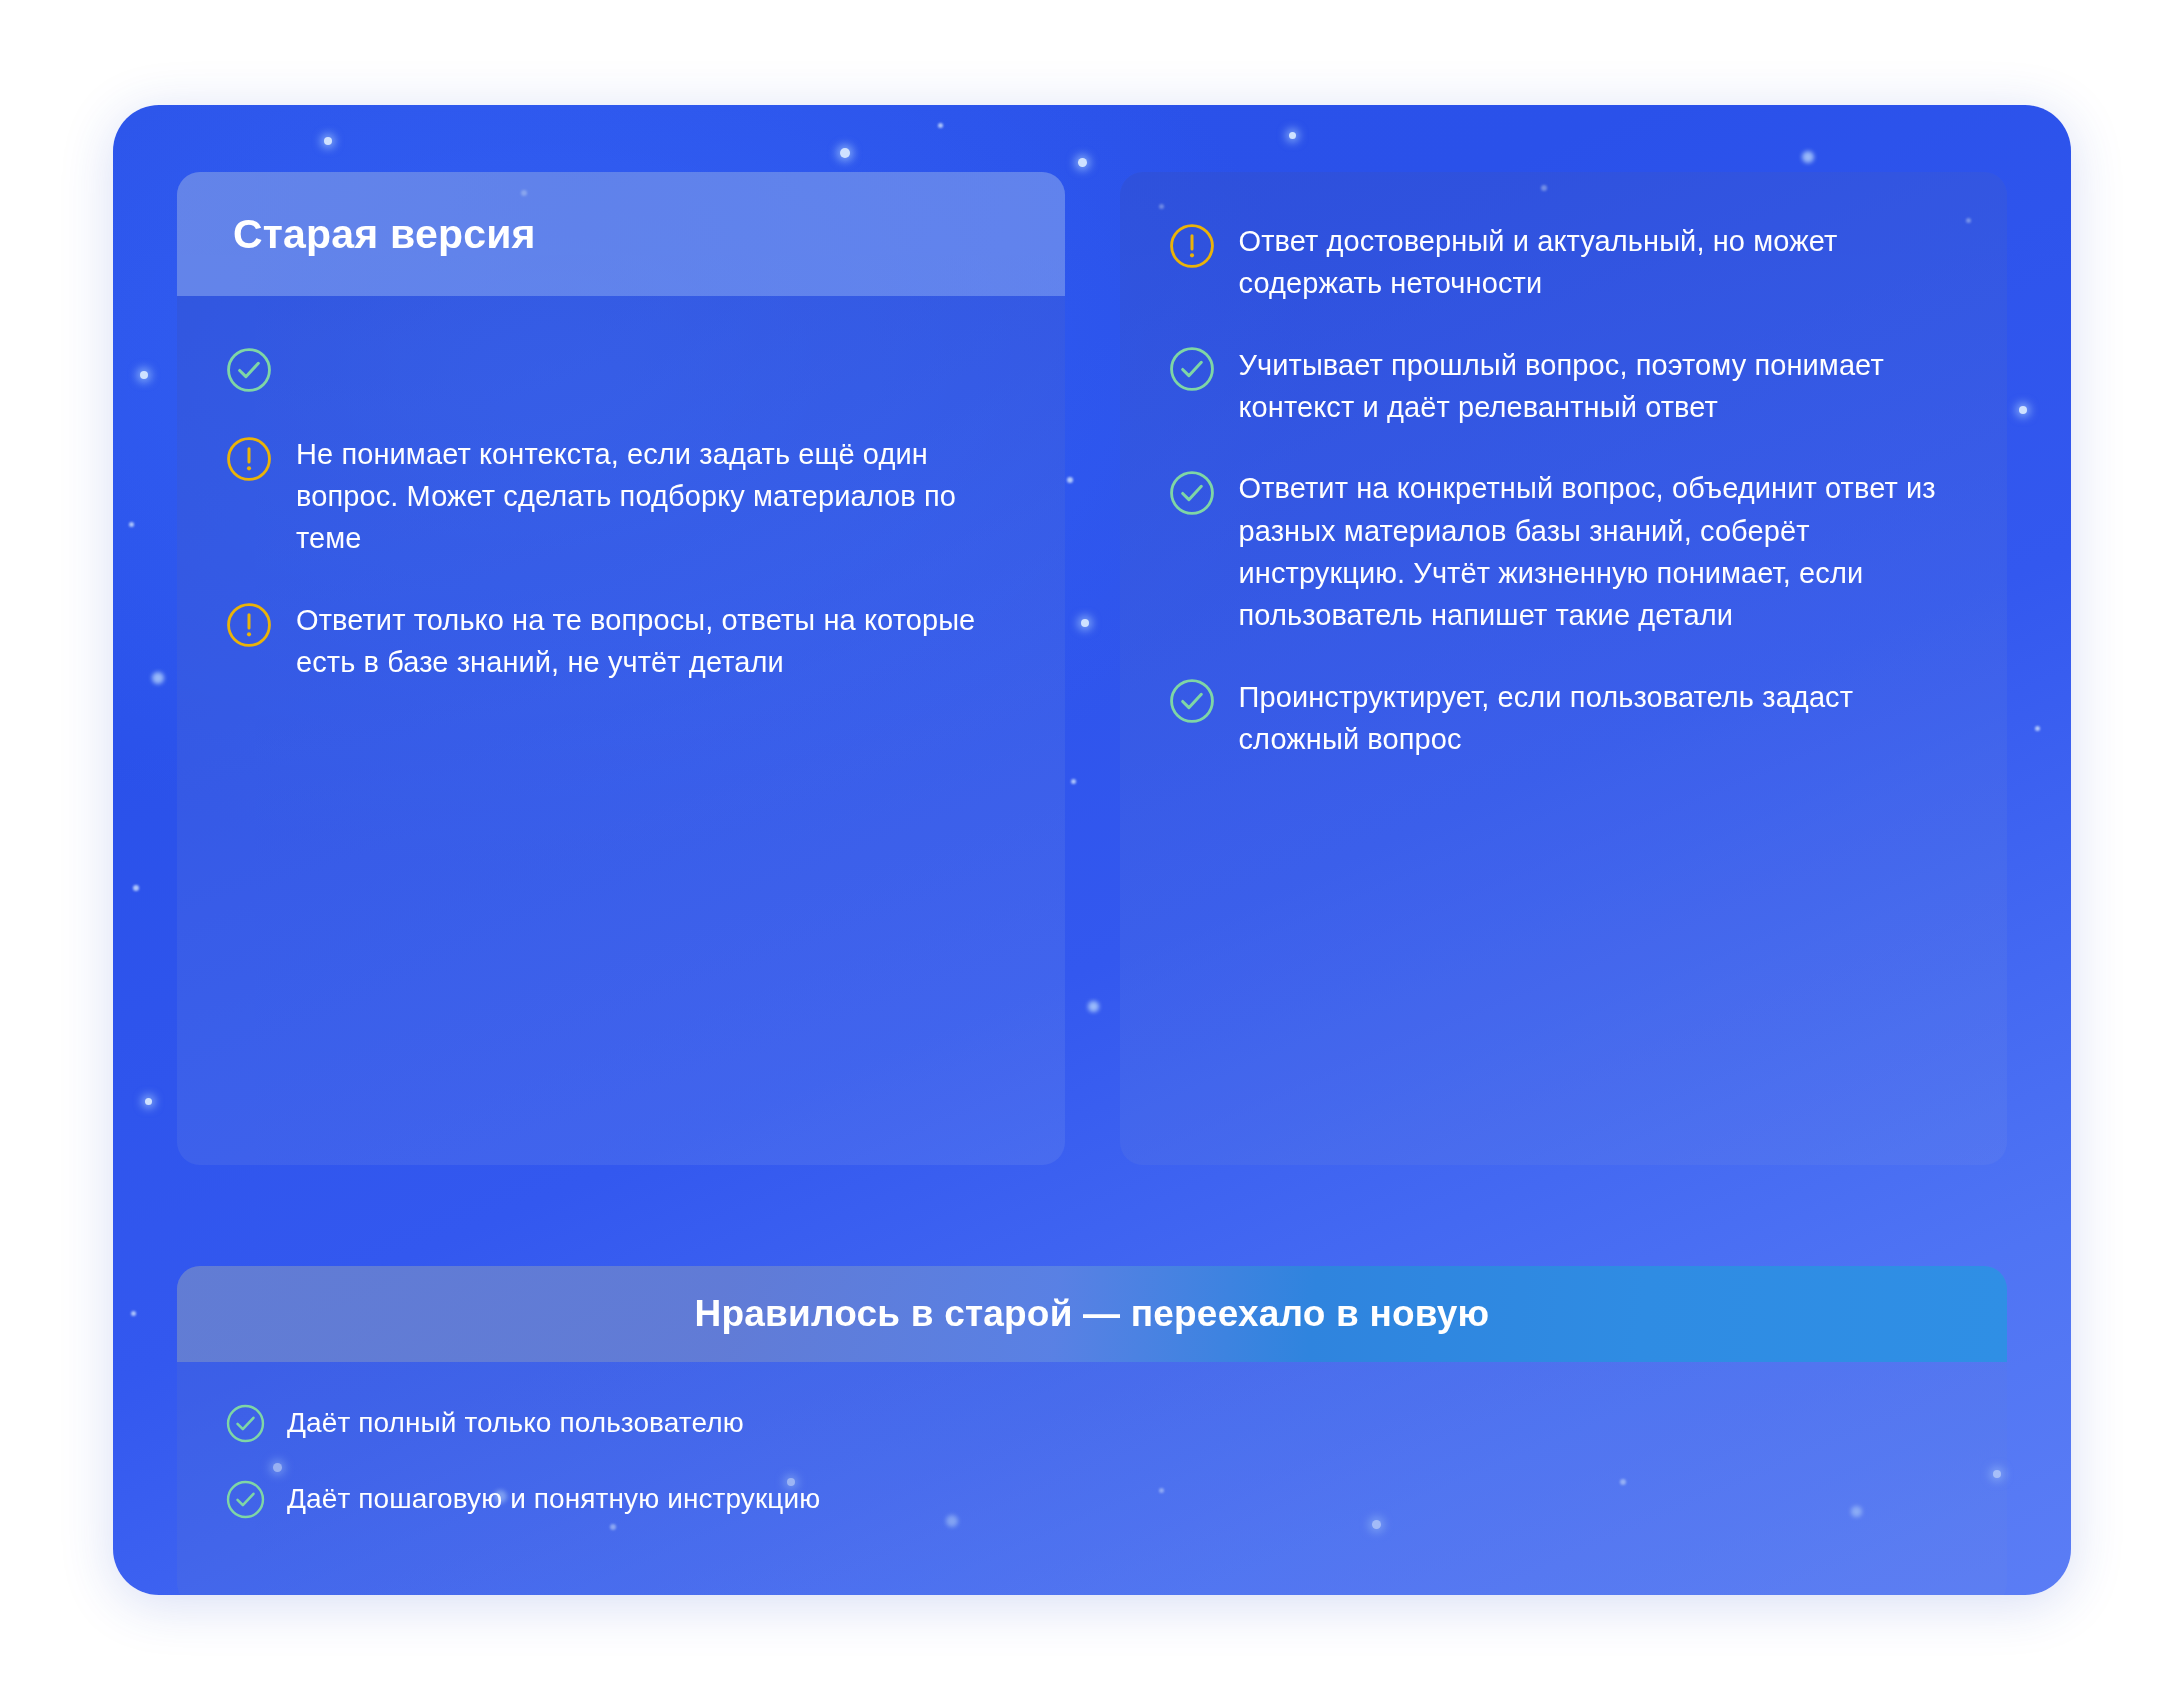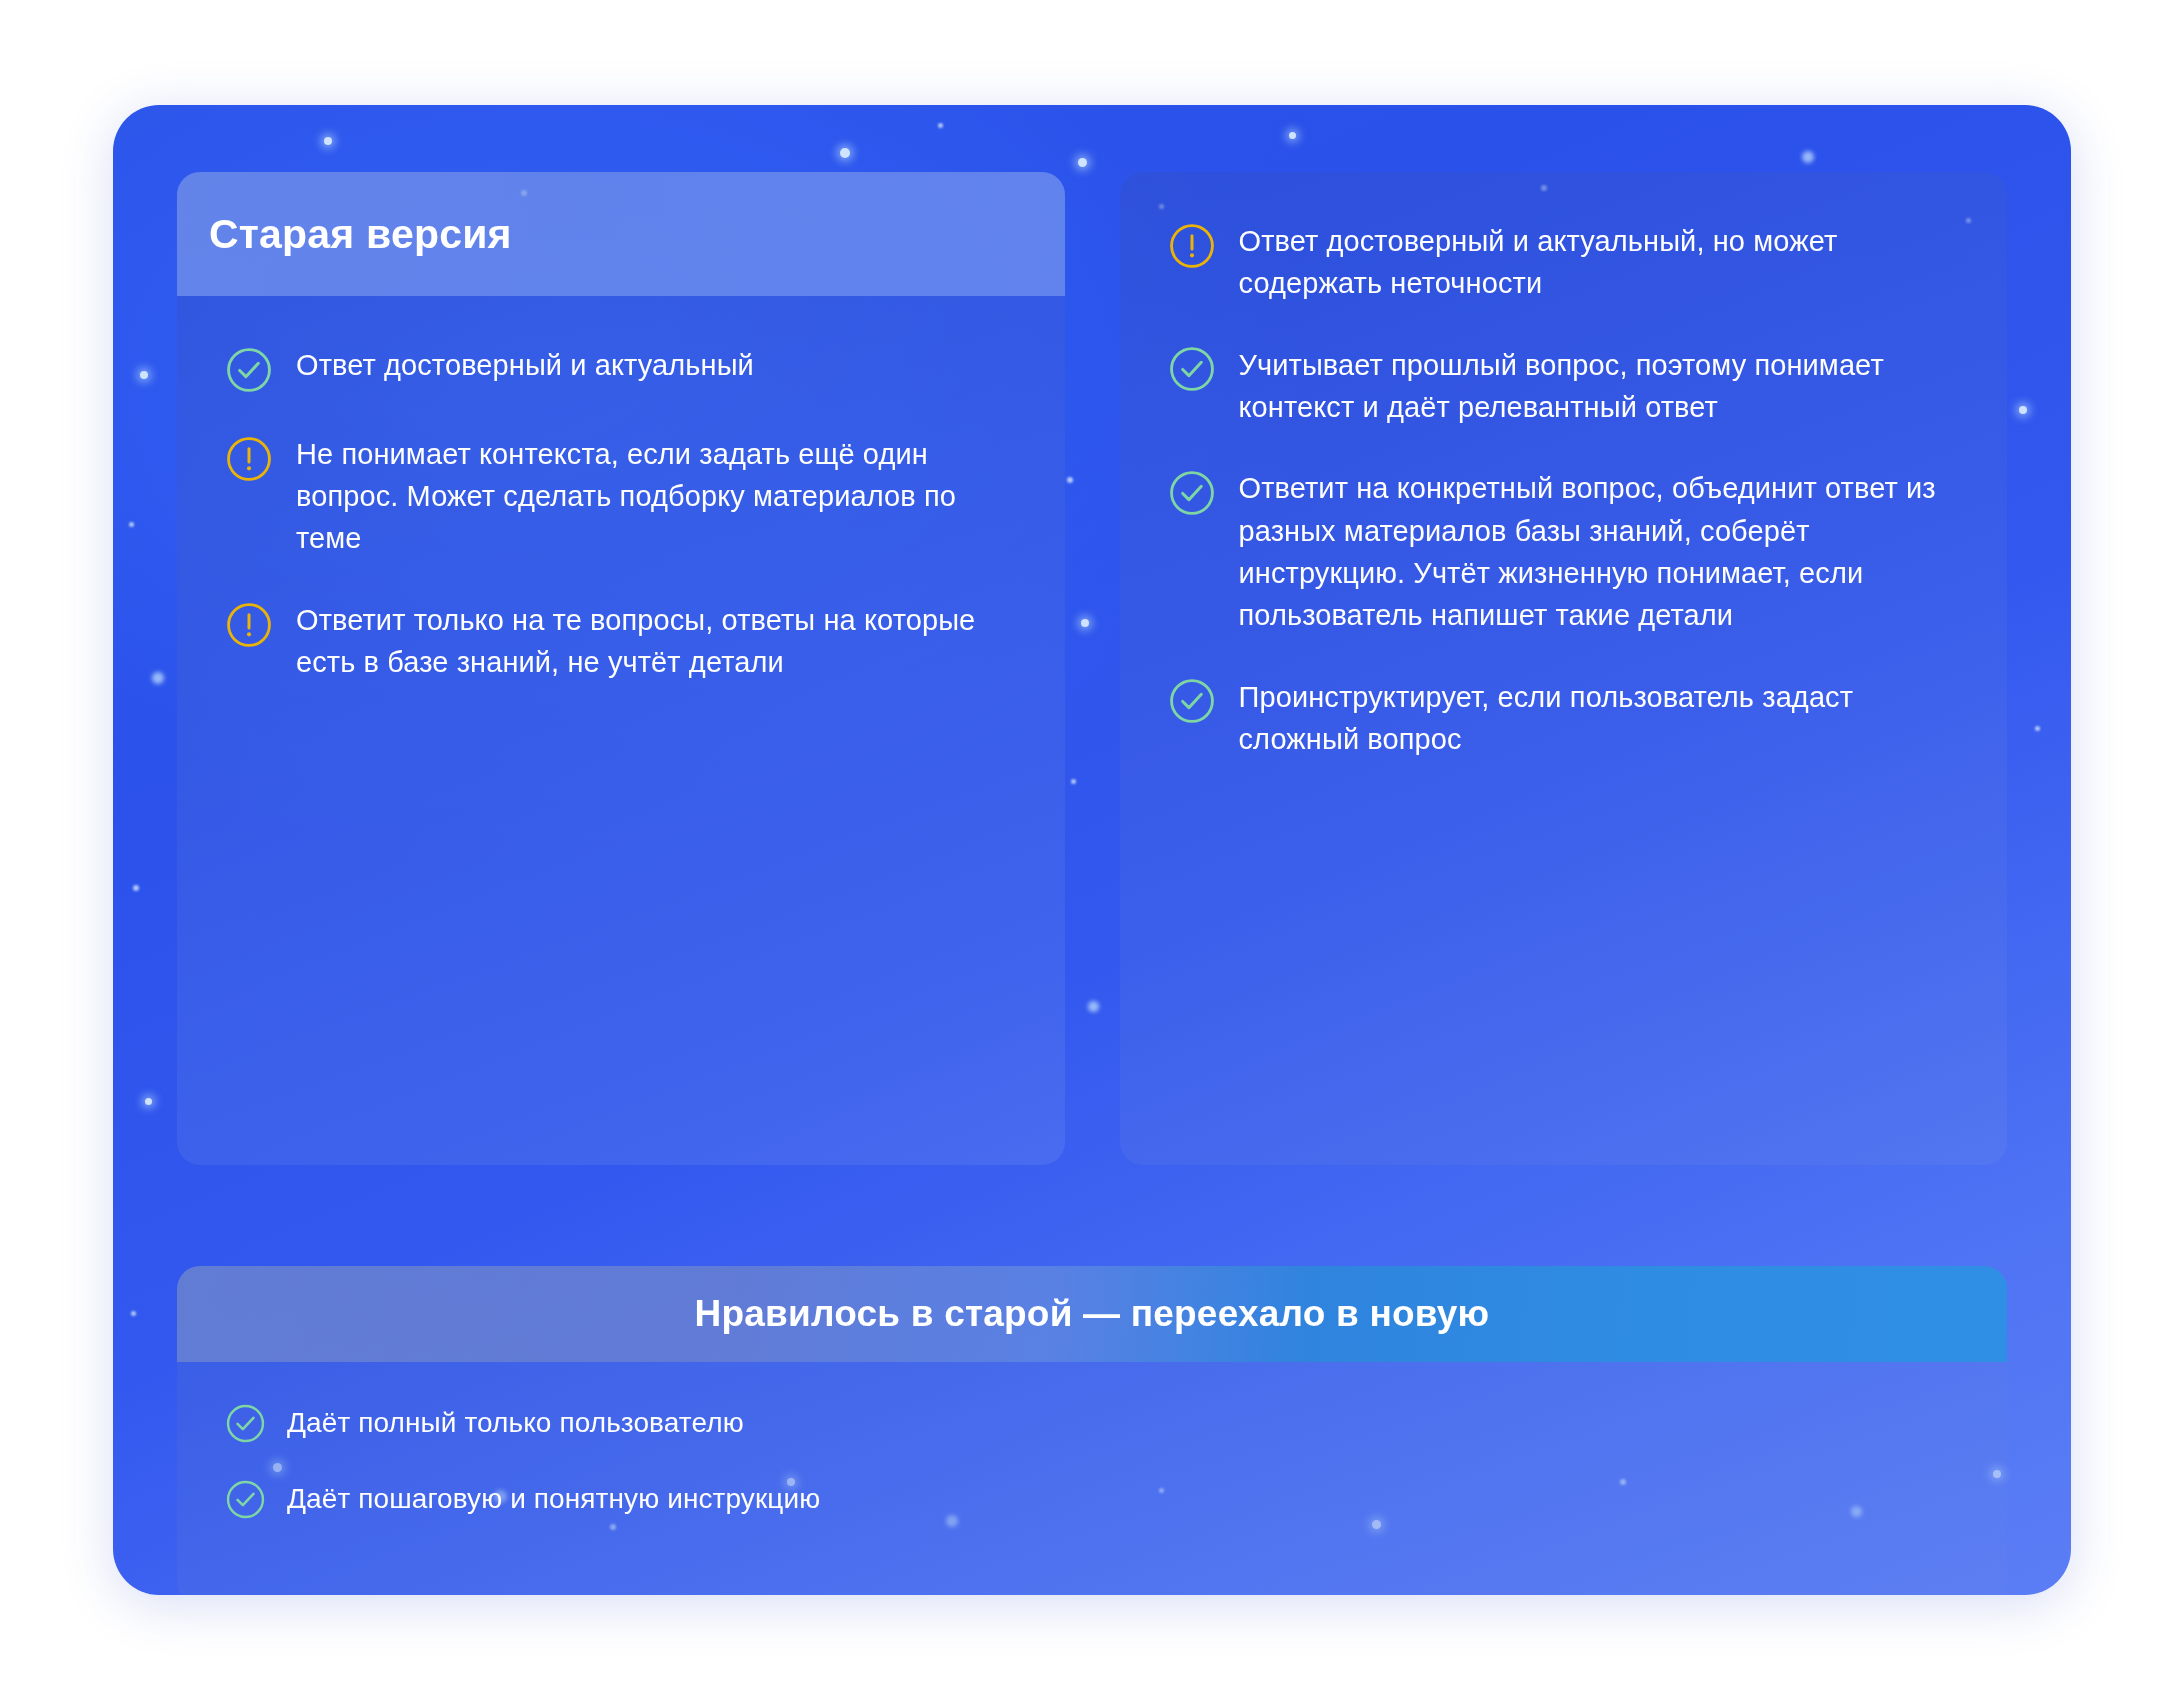--- a/index.html
+++ b/index.html
@@ -62,21 +62,21 @@
     border-radius: 23px;
     overflow: hidden;
     display: flex;
     flex-direction: column;
   }
 
   .card-header {
     height: 124px;
     display: flex;
     align-items: center;
-    padding-left: 32px;
+    padding-left: 56px;
     flex: none;
   }
   .card-header-title {
     font-size: 41px;
     font-weight: bold;
     color: #ffffff;
     letter-spacing: 0.2px;
   }
 
   .card-old { background: rgba(120,150,235,0.20); }
@@ -229,21 +229,20 @@
         <div class="card-body">
           <ul class="feature-list">
 
             <li class="feature-item">
               <span class="feature-icon">
                 <svg viewBox="0 0 54 54" fill="none" xmlns="http://www.w3.org/2000/svg">
                   <circle cx="27" cy="27" r="23" stroke="#7fd6a5" stroke-width="3.2"></circle>
                   <path d="M16.5 27.5 L23.5 34.5 L37.5 19.5" stroke="#7fd6a5" stroke-width="3.4" stroke-linecap="round" stroke-linejoin="round"></path>
                 </svg>
               </span>
-              <span class="feature-text">Ответ достоверный и актуальный</span>
             </li>
 
             <li class="feature-item">
               <span class="feature-icon">
                 <svg viewBox="0 0 54 54" fill="none" xmlns="http://www.w3.org/2000/svg">
                   <circle cx="27" cy="27" r="23" stroke="#eab308" stroke-width="3.2"></circle>
                   <path d="M27 15.5 V30.5" stroke="#eab308" stroke-width="3.4" stroke-linecap="round"></path>
                   <circle cx="27" cy="37.5" r="2.3" fill="#eab308"></circle>
                 </svg>
               </span>

